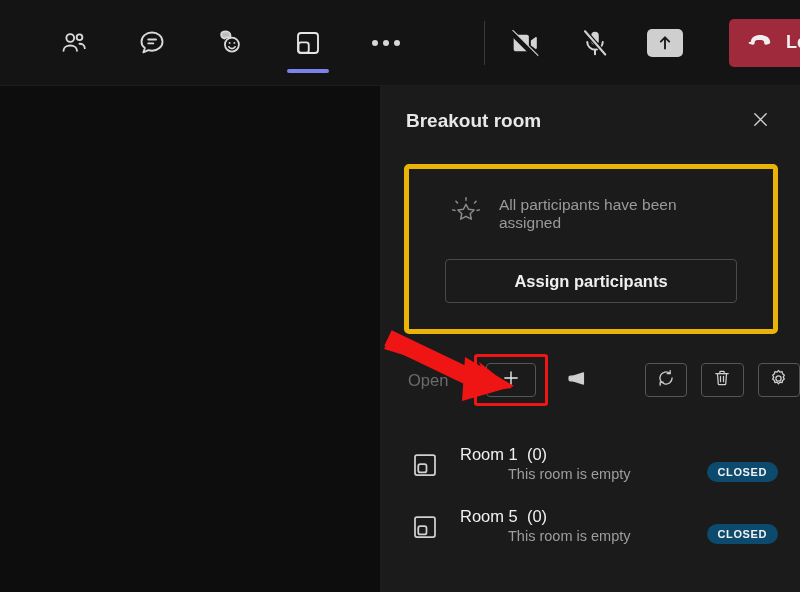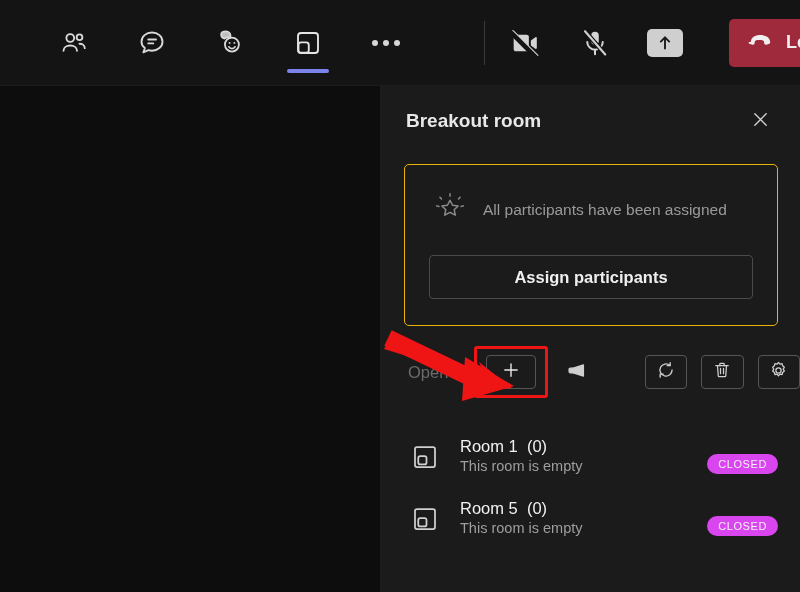--- a/index.html
+++ b/index.html
@@ -140,23 +140,23 @@
   }
   #close-btn {
     width: 32px; height: 32px;
     display: flex; align-items: center; justify-content: center;
     cursor: pointer;
   }
 
   
   #assign-card {
     margin: 8px 22px 0 24px;
-    border: 1px solid #eab308;
+    border: 5px solid #eab308;
     border-radius: 5px;
-    padding: 26px 24px 26px;
+    padding: 26px 36px 26px;
   }
   #assign-status-row {
     display: flex;
     align-items: center;
     gap: 16px;
     padding-left: 4px;
   }
   #assign-status-text {
     color: #9a9a9a;
     font-size: 15.5px;
@@ -240,26 +240,27 @@
     flex-direction: column;
     gap: 2px;
   }
   .room-name {
     color: #f1f1f1;
     font-size: 16.5px;
   }
   .room-sub {
     color: #9e9e9e;
     font-size: 14.5px;
+    margin-left: 48px;
   }
   .room-badge {
-    background: #d946ef;
+    background: #0c4a6e;
     color: #f2f2f2;
     font-size: 11px;
-    font-weight: normal;
+    font-weight: bold;
     letter-spacing: .6px;
     padding: 4px 11px 4px;
     border-radius: 10px;
   }
 
   
   #annot-arrow {
     position: absolute;
     left: 0; top: 0;
     width: 800px; height: 592px;

